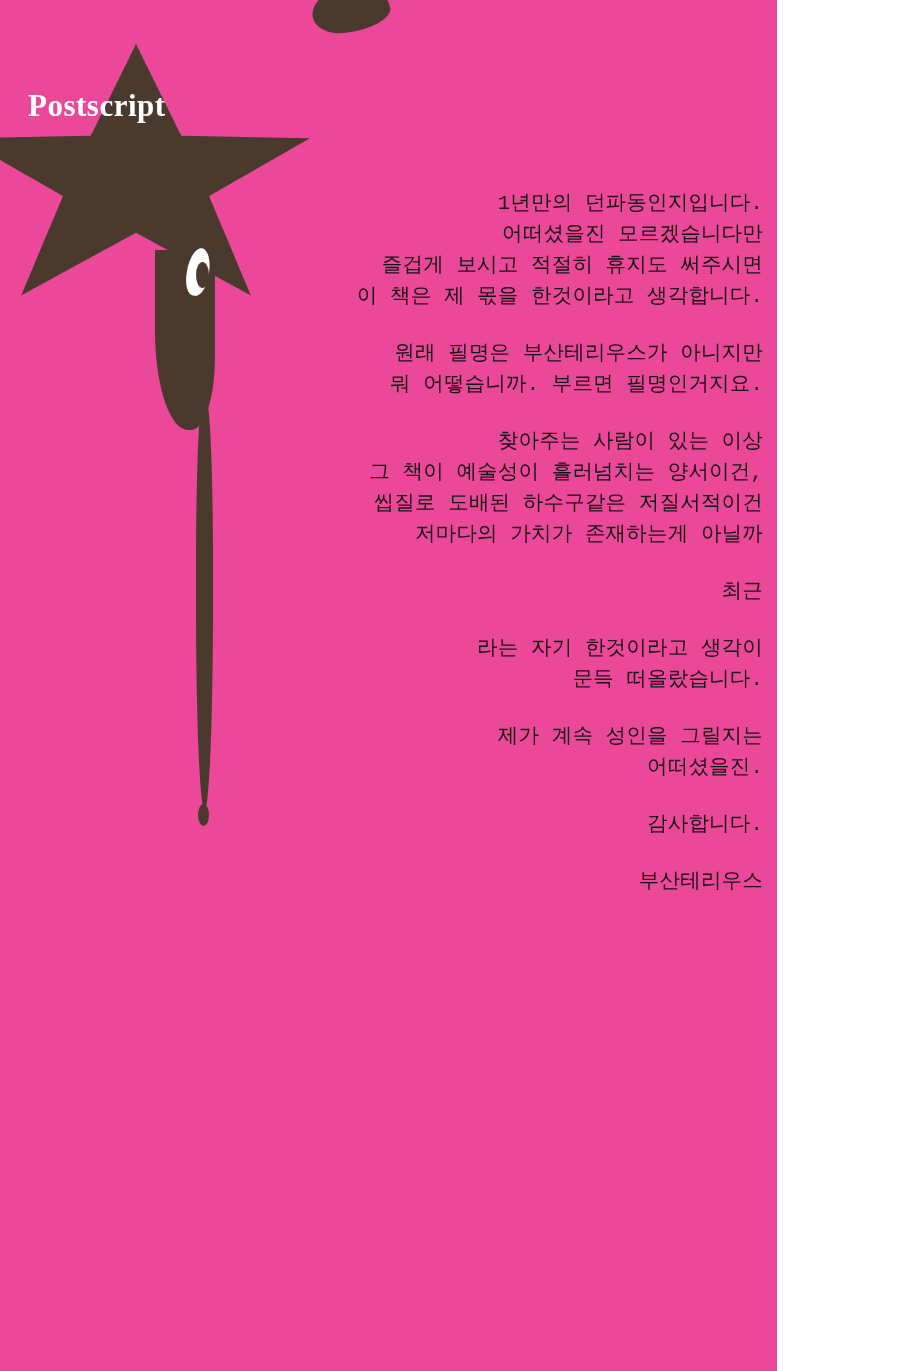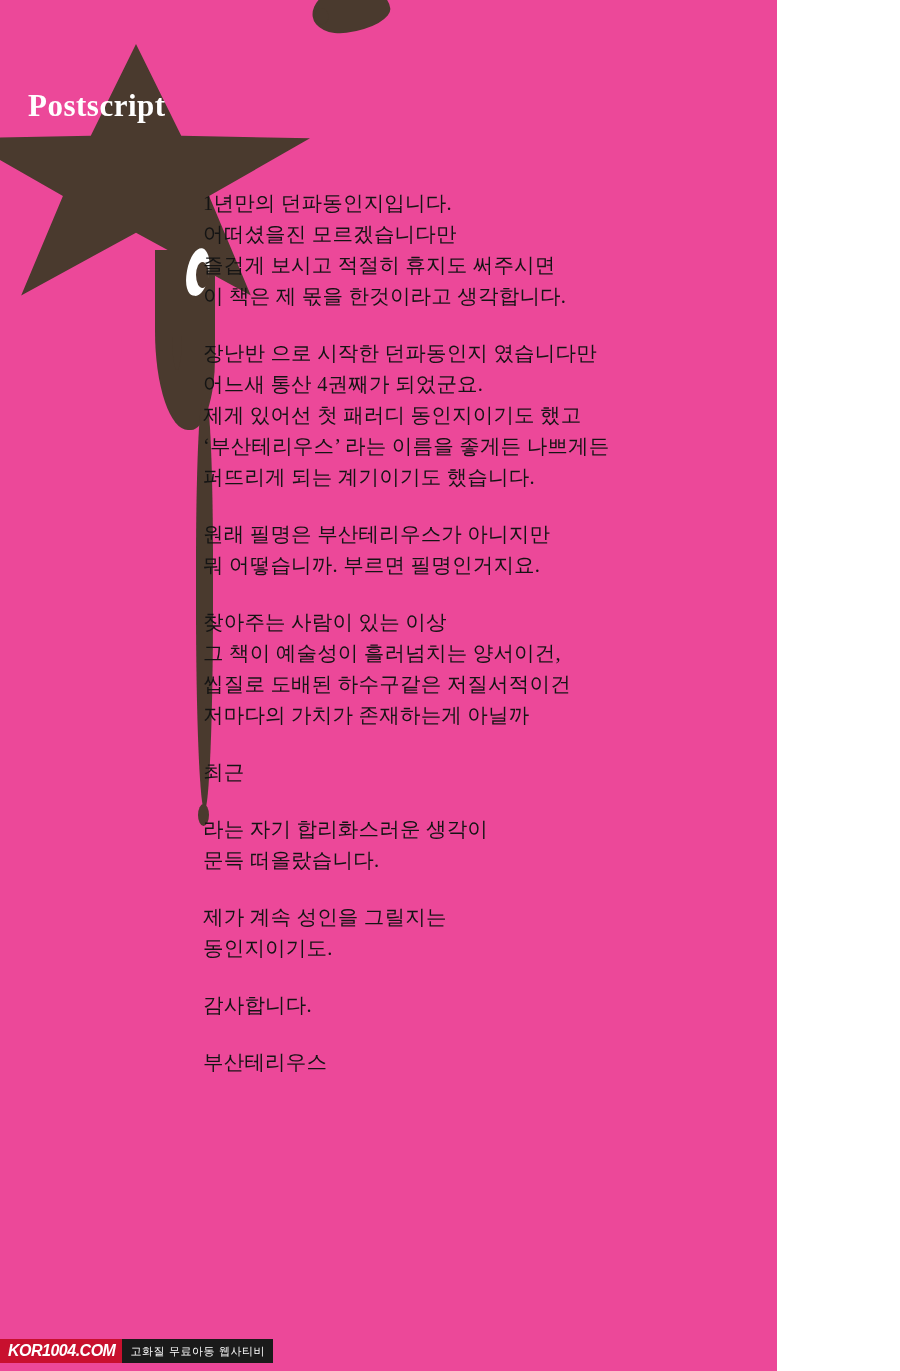--- a/index.html
+++ b/index.html
@@ -115,22 +115,22 @@
     color: #ffffff;
     white-space: nowrap;
   }
 
   
   #afterword-body {
     position: absolute;
     right: 14px;
     top: 188px;
     width: 560px;
-    text-align: left;
-    font-family: Liberation Serif, serif;
+    text-align: right;
+    font-family: Liberation Mono, monospace;
     font-size: 20.5px;
     line-height: 31px;
     color: #141414;
     letter-spacing: 0.2px;
   }
   #afterword-body .para {
     margin: 0 0 26px 0;
     white-space: pre-line;
   }
   #afterword-body .para:last-child { margin-bottom: 0; }
@@ -181,38 +181,29 @@
   <div class="ink" id="star-drip-thin"></div>
   <div class="ink" id="star-drip-long"></div>
 
   <div id="postscript-title">Postscript</div>
 
   <div id="afterword-body">
     <p class="para">1년만의 던파동인지입니다.
 어떠셨을진 모르겠습니다만
 즐겁게 보시고 적절히 휴지도 써주시면
 이 책은 제 몫을 한것이라고 생각합니다.</p>
-    <p class="para">장난반 으로 시작한 던파동인지 였습니다만
-어느새 통산 4권째가 되었군요.
-제게 있어선 첫 패러디 동인지이기도 했고
-‘부산테리우스’ 라는 이름을 좋게든 나쁘게든
-퍼뜨리게 되는 계기이기도 했습니다.</p>
     <p class="para">원래 필명은 부산테리우스가 아니지만
 뭐 어떻습니까. 부르면 필명인거지요.</p>
     <p class="para">찾아주는 사람이 있는 이상
 그 책이 예술성이 흘러넘치는 양서이건,
 씹질로 도배된 하수구같은 저질서적이건
 저마다의 가치가 존재하는게 아닐까</p>
     <p class="para">최근</p>
-    <p class="para">라는 자기 합리화스러운 생각이
+    <p class="para">라는 자기 한것이라고 생각이
 문득 떠올랐습니다.</p>
     <p class="para">제가 계속 성인을 그릴지는
-동인지이기도.</p>
+어떠셨을진.</p>
     <p class="para">감사합니다.</p>
     <p class="para">부산테리우스</p>
   </div>
 
-  <div id="watermark-bar">
-    <div id="watermark-logo">KOR1004.COM</div>
-    <div id="watermark-tagline">고화질 무료아동 웹사티비</div>
-  </div>
 
 </div>
 
 </body></html>

